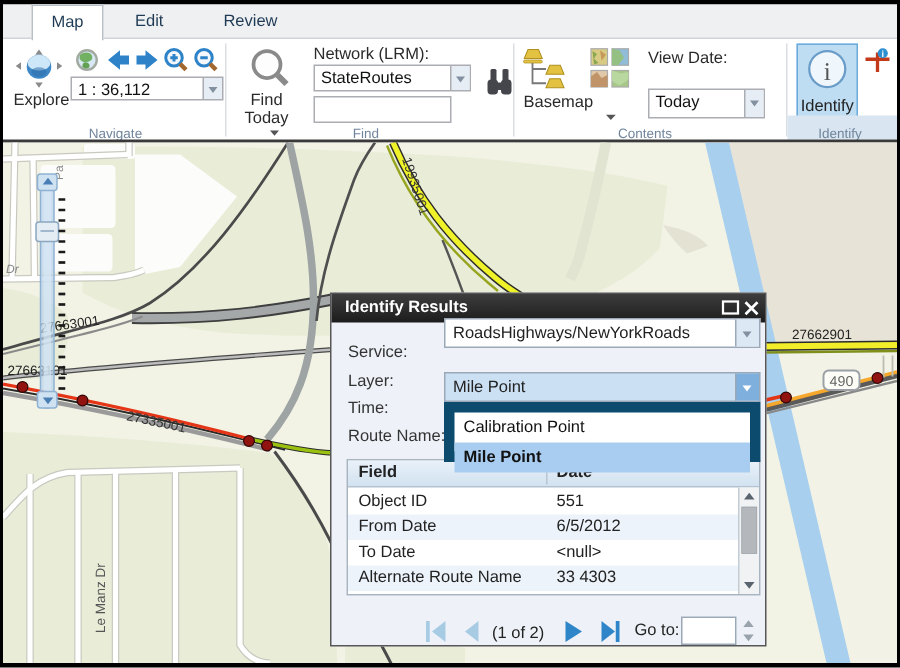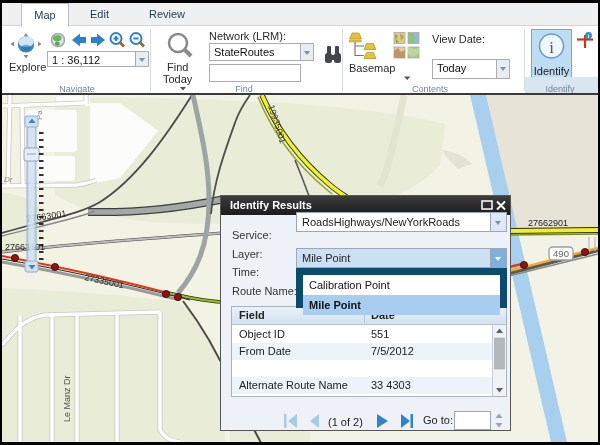--- a/index.html
+++ b/index.html
@@ -345,21 +345,25 @@
               <span style="position:absolute; left:7px; top:2px;">Field</span>
               <span style="position:absolute; left:139px; top:2px;">Date</span>
               <div style="position:absolute; left:132px; top:2px; width:1px; height:14px; background:#b8c6d4;"></div>
             </div>
       <div class="trow" style="top:19px; background:#fff;">
               <span class="c1">Object ID</span>
               <span class="c2">551</span>
             </div>
       <div class="trow" style="top:36px; background:#edf3fa;">
               <span class="c1">From Date</span>
-              <span class="c2">7/5/2012</span>
+              <span class="c2">6/5/2012</span>
+            </div>
+      <div class="trow" style="top:53px; background:#fff;">
+              <span class="c1">To Date</span>
+              <span class="c2">&lt;null&gt;</span>
             </div>
       <div class="trow" style="top:70px; background:#edf3fa;">
               <span class="c1">Alternate Route Name</span>
               <span class="c2">33 4303</span>
             </div>
       <div class="trow" style="top:87px; background:#fff;"></div>
       <div id="tscroll">
         <svg width="13" height="71" viewBox="0 0 13 71">
           <path d="M3 8 L10 8 L6.5 3.5 Z" fill="#5a646e"></path>
           <rect x="1.5" y="13" width="10" height="31" fill="#b4b8bc" stroke="#989ea4" stroke-width="0.5"></rect>

